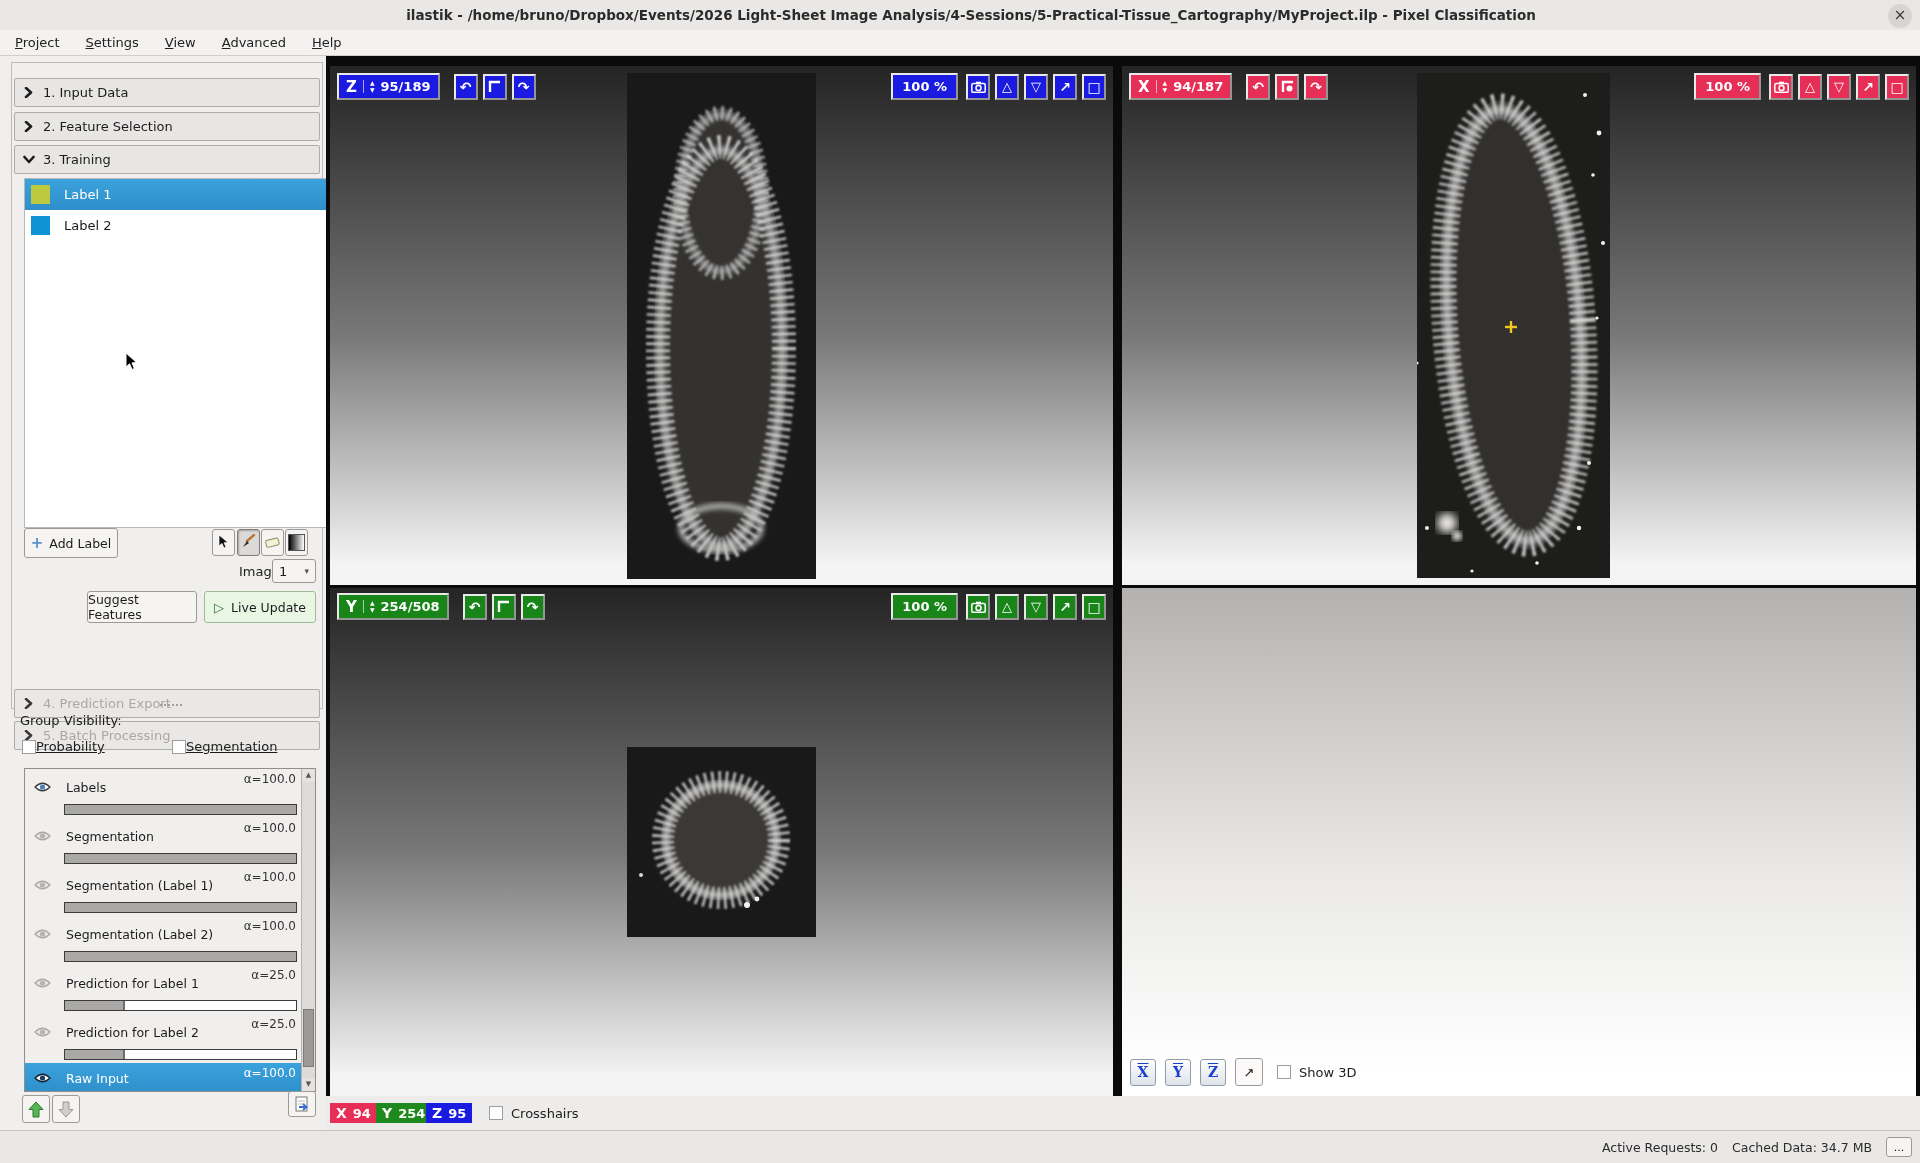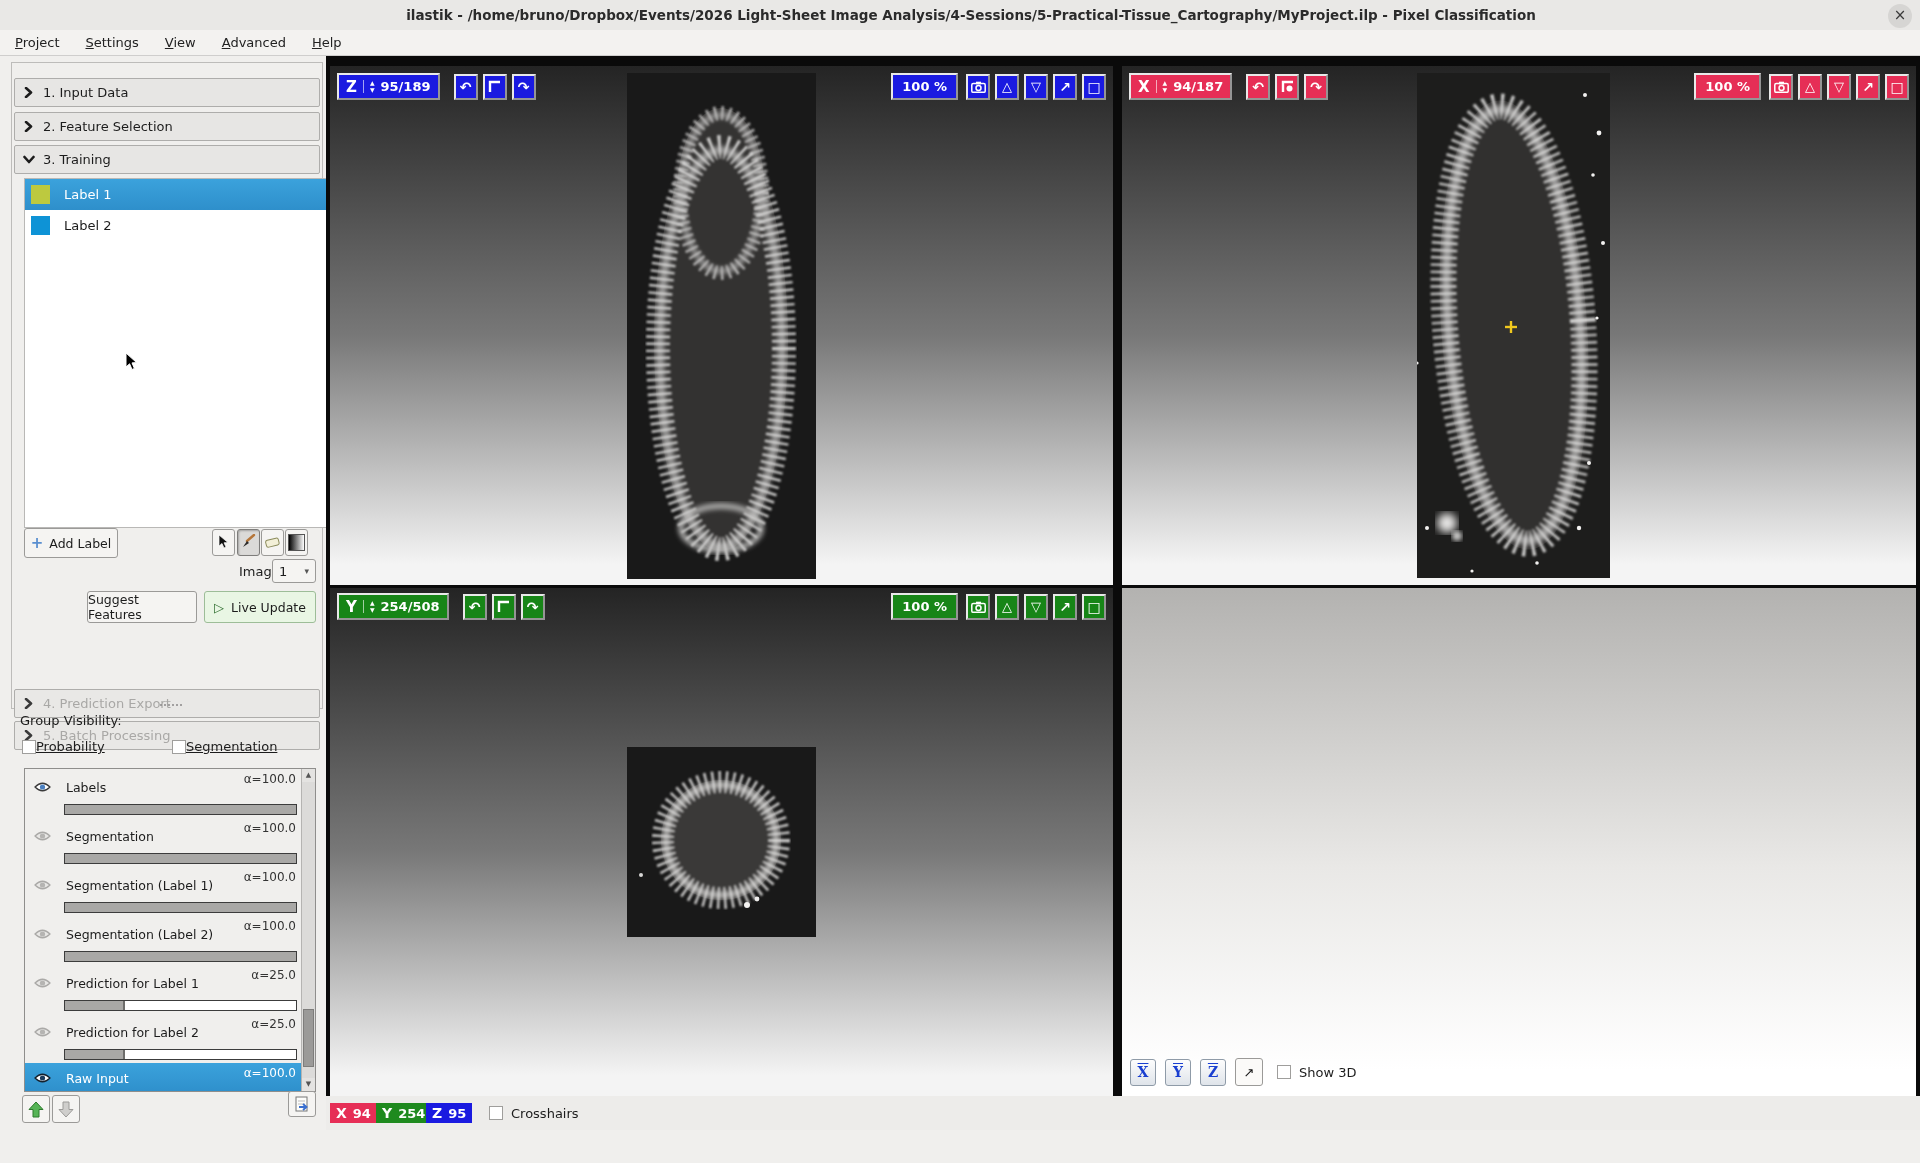--- a/index.html
+++ b/index.html
@@ -601,14 +601,19 @@
         <span class="pl">Z</span>
           <span class="pv">95</span>
       </div>
       <div class="crossrow">
         <span class="cbx"></span>
         <span>Crosshairs</span>
       </div>
     </div>
   </div>
 
+  <div class="statusbar">
+    <span>Active Requests: 0</span>
+    <span>Cached Data: 34.7 MB</span>
+    <div class="btn morebtn">...</div>
+  </div>
 
 </div>
 
 </body></html>

